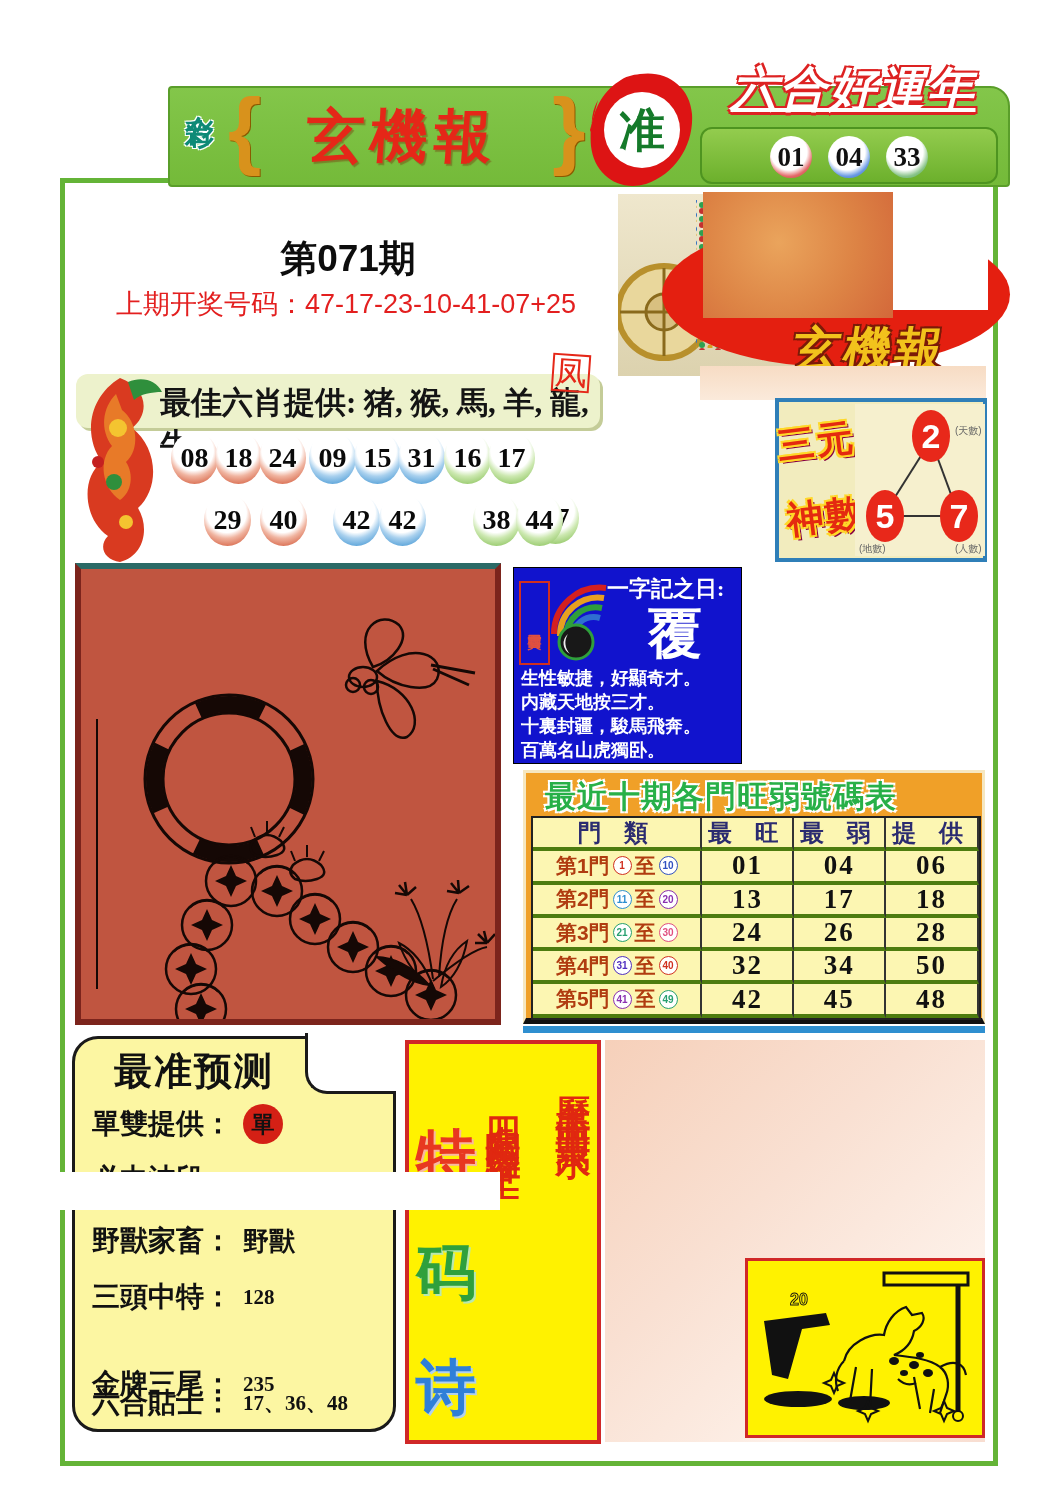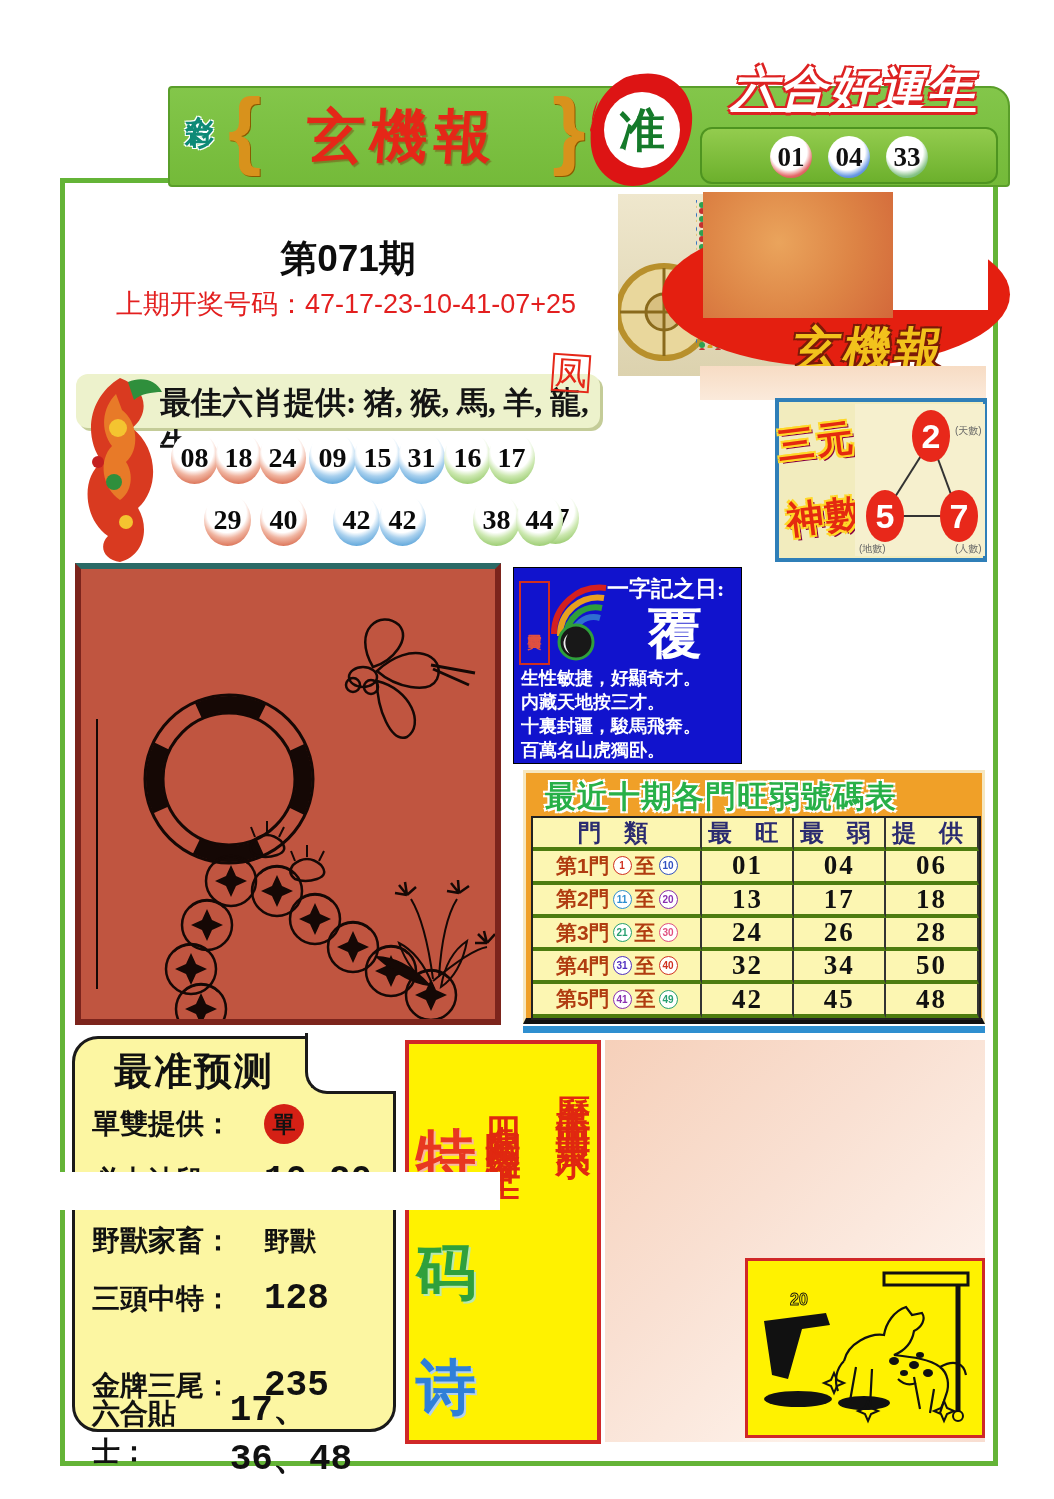--- a/index.html
+++ b/index.html
@@ -87,22 +87,22 @@
   .hw-th{font-size:24px;font-weight:bold;color:#2b2b70;letter-spacing:8px;}
   .hw-gate{font-size:21px;font-weight:bold;color:#b03c10;gap:3px;}
   .hw-val{font-size:27px;font-weight:bold;color:#111;font-family:"Liberation Serif","DejaVu Serif",serif;letter-spacing:2px;}
   .circ{display:inline-flex;align-items:center;justify-content:center;width:17px;height:17px;border-radius:50%;
         font-size:10px;font-weight:bold;background:#fff;border:1px solid currentColor;}
   
   .predict{left:72px;top:1036px;width:318px;height:390px;background:#fcf6a2;border:3px solid #1a1a1a;border-radius:26px;}
   .predict-cut{left:305px;top:1033px;width:88px;height:58px;background:#fff;border-left:3px solid #1a1a1a;
         border-bottom:3px solid #1a1a1a;border-radius:0 0 0 22px;}
   .predict-title{left:92px;top:1046px;font-size:38px;font-weight:bold;color:#111;letter-spacing:2px;margin-left:22px;}
-  .p-row{left:92px;width:290px;font-size:28px;font-weight:bold;color:#111;display:flex;align-items:center;gap:32px;}
-  .p-val{font-family:Liberation Mono, monospace;font-size:36px;}
+  .p-row{left:92px;width:290px;font-size:28px;font-weight:bold;color:#111;display:flex;align-items:center;gap:11px;}
+  .p-val{font-family:Liberation Serif, serif;font-size:21px;}
   .badge-dan{width:40px;height:40px;border-radius:50%;background:#d42015;display:inline-flex;align-items:center;
         justify-content:center;font-size:23px;color:#111;font-weight:bold;}
   
   .censor{left:0;top:1172px;width:500px;height:38px;background:#fff;z-index:30;}
   
   .poem{left:405px;top:1040px;width:196px;height:404px;background:#fff200;border:4px solid #d02828;box-sizing:border-box;}
   .vtext{writing-mode:vertical-rl;text-orientation:upright;font-family:"Liberation Serif","DejaVu Serif",serif;}
   .poem-l1{left:548px;top:1068px;font-size:35px;font-weight:bold;color:#e02810;letter-spacing:8px;}
   .poem-l2{left:478px;top:1090px;font-size:35px;font-weight:bold;color:#e02810;letter-spacing:8px;}
   .poem-title{left:416px;top:1118px;letter-spacing:34px;font-size:60px;font-weight:bold;}

